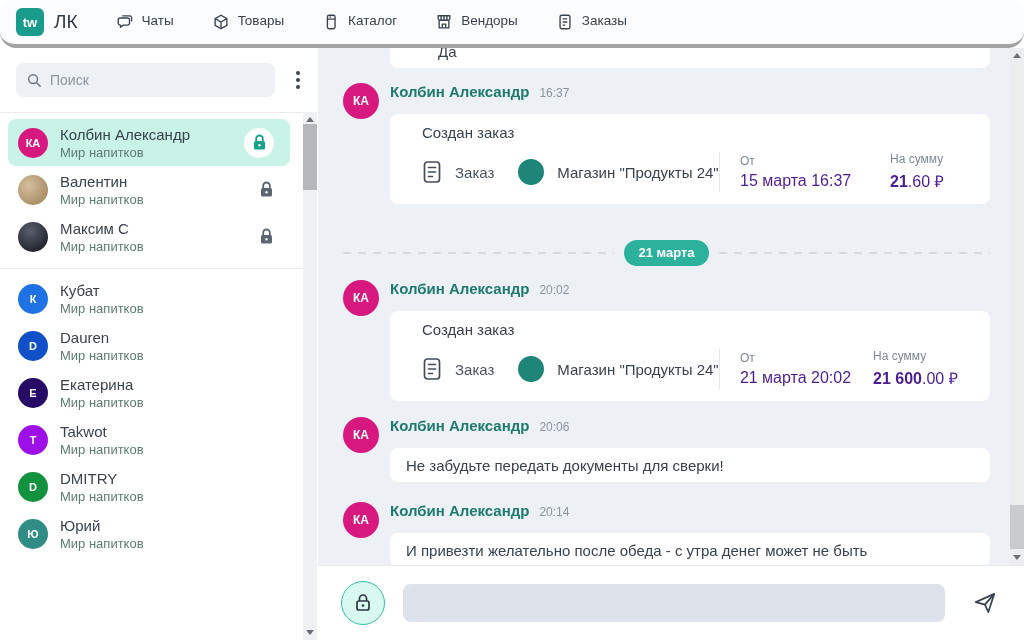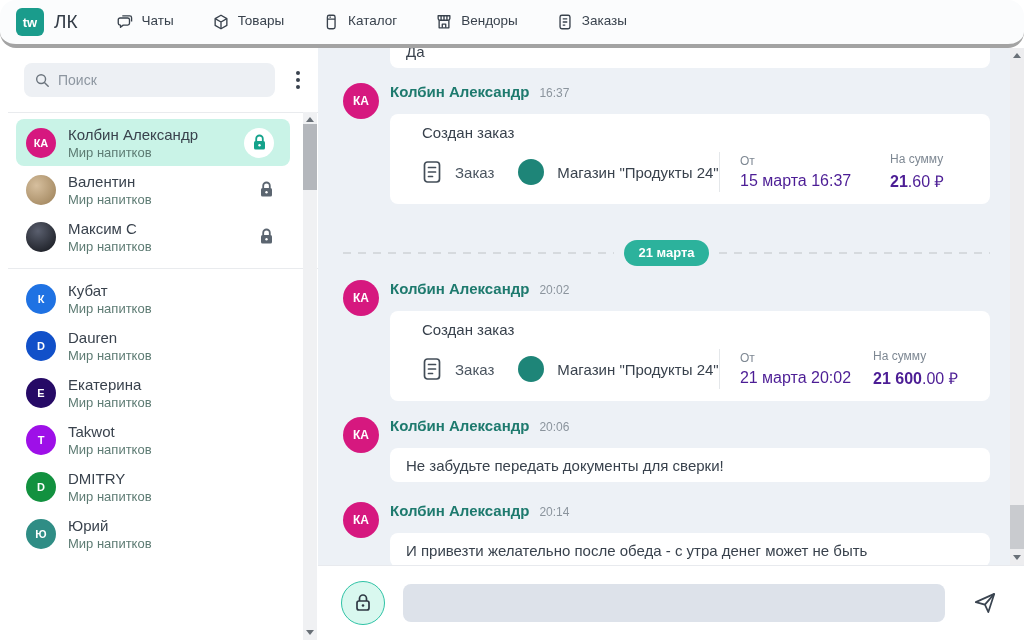--- a/index.html
+++ b/index.html
@@ -15,21 +15,21 @@
   .app-title { margin-left:10px; font-size:19px; color:#343d48; }
   .nav-item { display:flex; align-items:flex-start; gap:8px; margin-left:38px;
               font-size:13.5px; color:#39424d; cursor:pointer; }
   .nav-item:nth-of-type(1) { margin-left:42px; }
   .nav-item svg { display:block; }
 
   
   .main { display:flex; height:592px; }
 
   
-  .sidebar { width:318px; flex-shrink:0; background:#fff; position:relative;padding-left:8px; }
+  .sidebar { width:318px; flex-shrink:0; background:#fff; position:relative; }
   .search-row { height:64px; display:flex; align-items:center; padding:0 14px 0 16px; gap:17px; }
   .search-box { flex:1; height:34px; background:#edf0f4; border-radius:8px;
                 display:flex; align-items:center; padding:0 10px; gap:8px; }
   .search-box input { border:0; background:transparent; outline:none; width:100%;
                       font-size:14px; color:#39424d; font-family:inherit; }
   .search-box input::placeholder { color:#8d96a0; }
   .kebab { display:flex; flex-direction:column; gap:3px; align-items:center; cursor:pointer; padding:4px; }
   .kebab i { width:4px; height:4px; border-radius:50%; background:#39424d; }
 
   .sidebar-list { border-top:1px solid #e9ebee; padding-top:6px; height:528px; overflow:hidden; }
@@ -65,21 +65,21 @@
          border-left:4px solid transparent; border-right:4px solid transparent; cursor:pointer; }
   .arr.up   { top:5px; border-bottom:5px solid #697077; }
   .arr.down { bottom:5px; border-top:5px solid #697077; }
 
   
   .chat-col { flex:1; min-width:0; display:flex; flex-direction:column; background:#edf1f6; position:relative; }
   .chat-scroll { flex:1; overflow:hidden; padding:0 34px 0 25px; }
 
   .partial-bubble { margin-left:47px; height:20px; background:#fff; border-radius:0 0 8px 8px;
                     overflow:hidden; padding:0 16px; font-size:15px; color:#39424d; }
-  .partial-bubble span { display:block; margin-top:-5px; }
+  .partial-bubble span { display:block; margin-top:-5px;margin-left:32px; }
 
   .msg { display:flex; margin-top:15px; }
   .msg.m2 { margin-top:14px; }
   .msg.m3 { margin-top:16px; }
   .msg.m4 { margin-top:20px; }
   .msg-avatar { width:36px; height:36px; border-radius:50%; background:#d6187f; color:#fff;
                 font-size:12px; font-weight:700; display:flex; align-items:center; justify-content:center;
                 flex-shrink:0; margin-right:11px; }
   .msg-body { flex:1; min-width:0; }
   .msg-head { display:flex; align-items:baseline; gap:10px; line-height:18px; }

